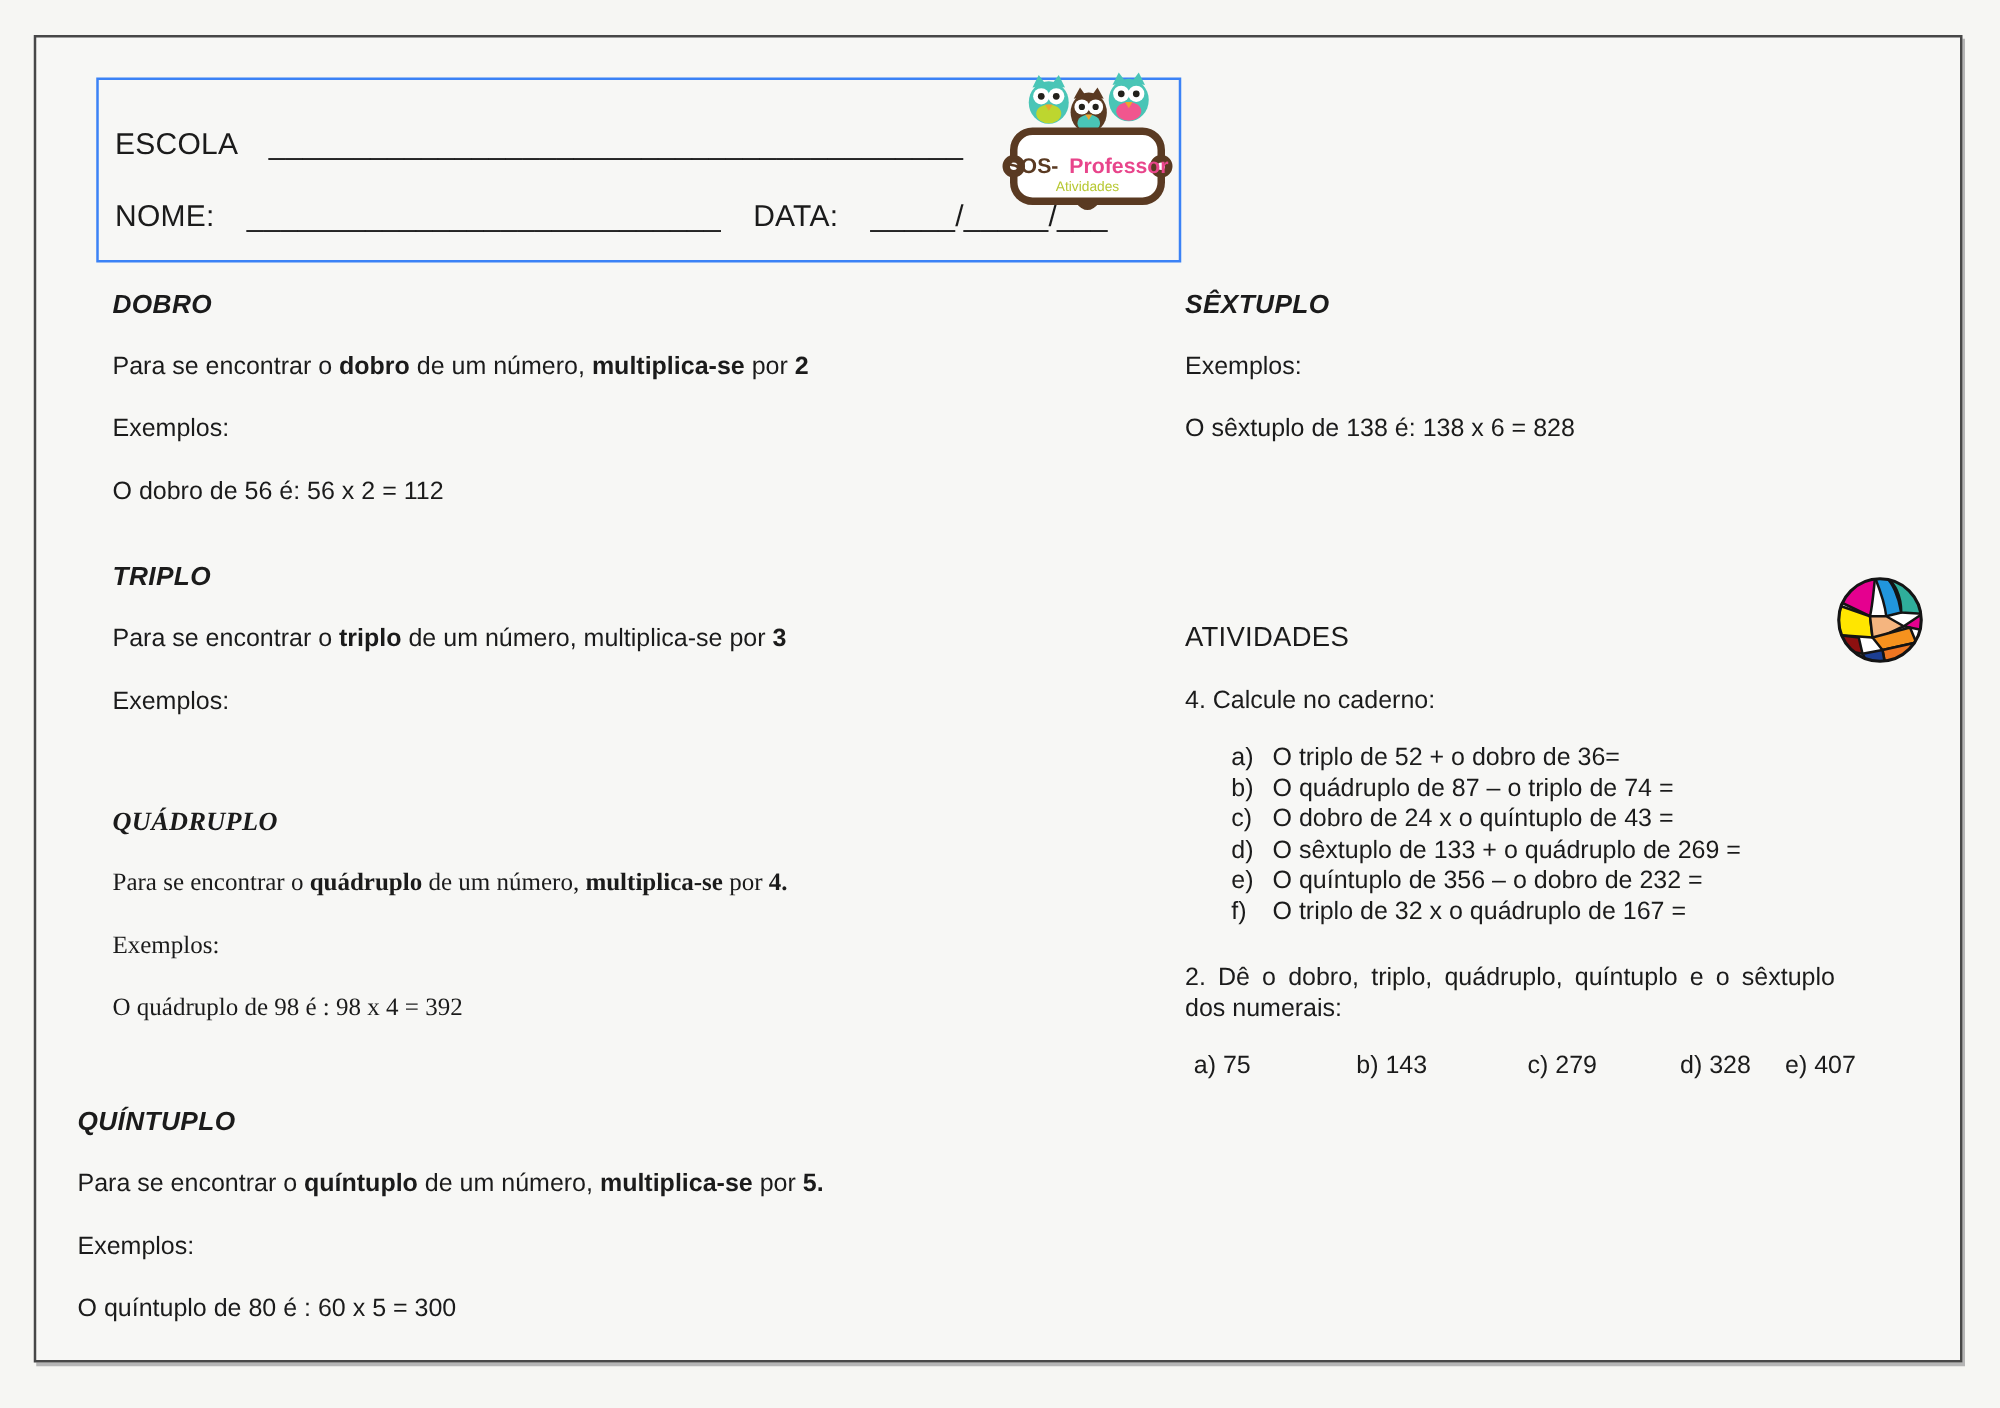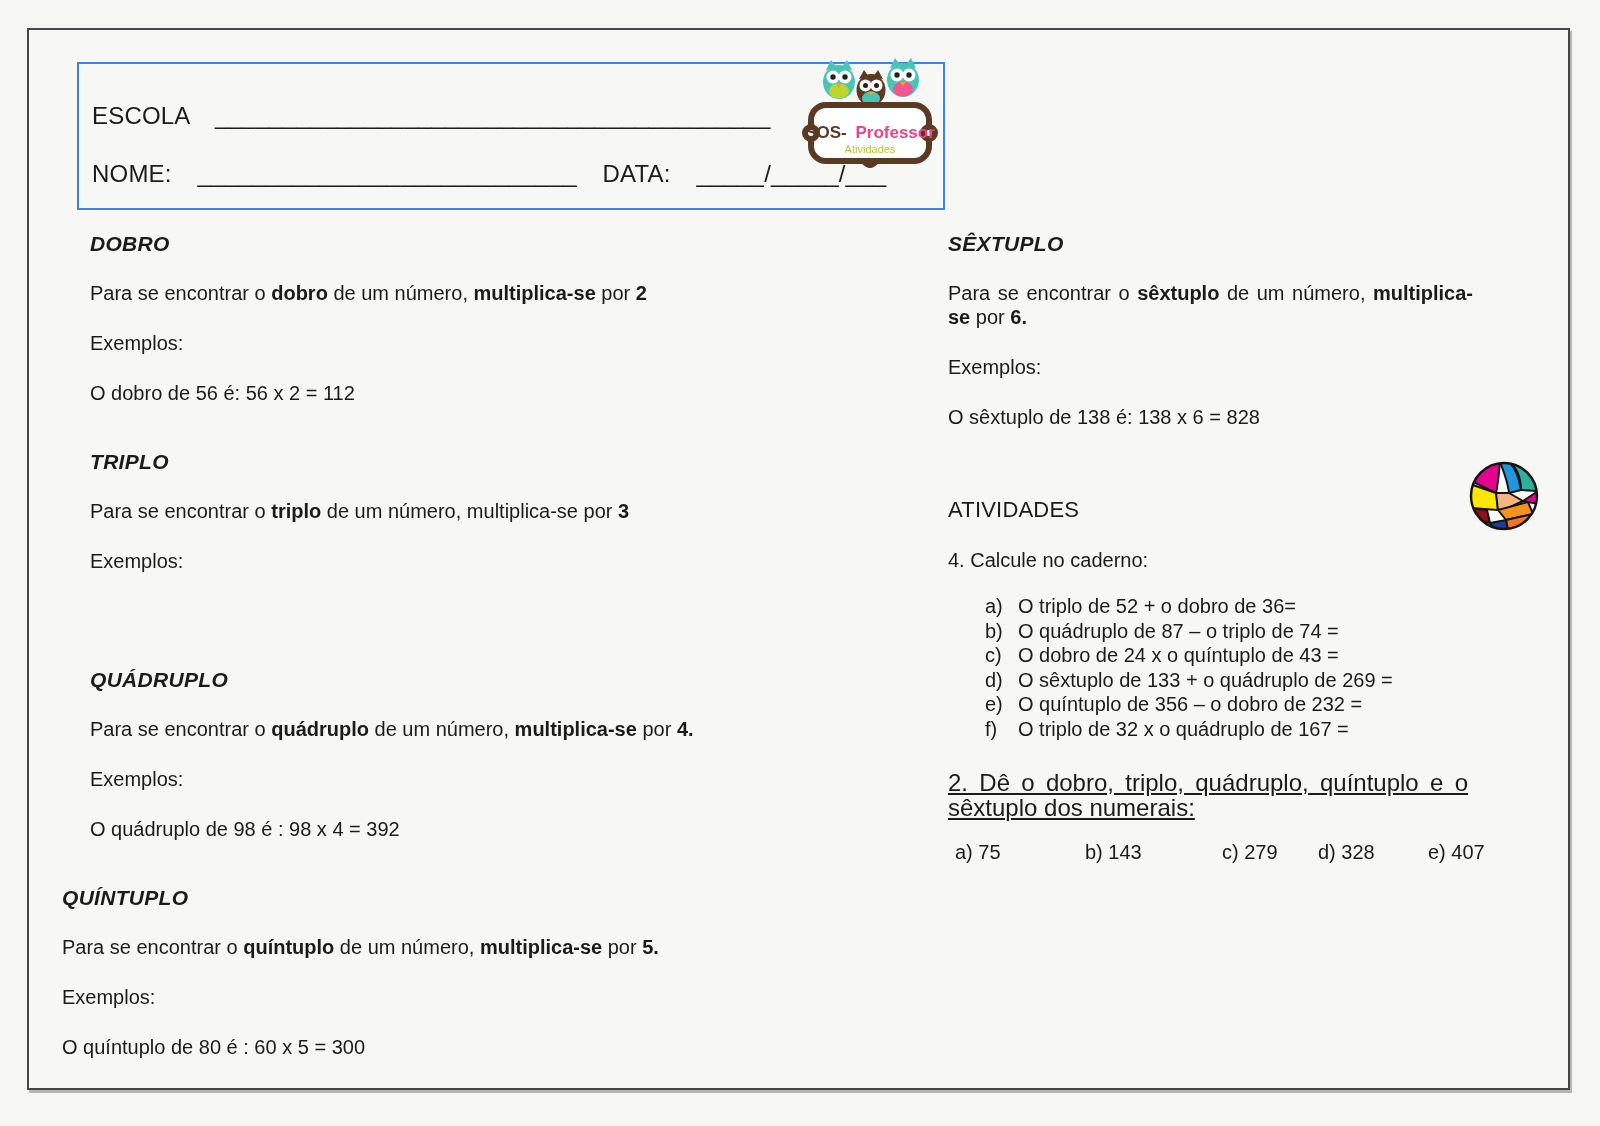--- a/index.html
+++ b/index.html
@@ -23,39 +23,39 @@
   .h-row2{top:96px;}
   .h-gap{display:inline-block;width:12px;}
   
   .logo{position:absolute;left:795px;top:57px;width:150px;height:120px;}
   
   .sec{position:absolute;width:720px;}
   .sec h3{font-size:21px;font-style:italic;font-weight:bold;margin:0;line-height:22px;letter-spacing:.3px;}
   .sec p{font-size:20px;line-height:24px;margin:26px 0 0 0;white-space:nowrap;}
   #sec-dobro{left:90px;top:233px;}
   #sec-triplo{left:90px;top:451px;}
-  #sec-quadruplo{left:90px;top:669px;}
+  #sec-quadruplo{left:90px;top:646px;font-family:Liberation Serif, serif;}
   #sec-quintuplo{left:62px;top:887px;}
   #sec-sextuplo{left:948px;top:233px;width:575px;}
   #sec-sextuplo p.rule{white-space:normal;width:525px;text-align:justify;}
   
   .activities{position:absolute;left:948px;top:498px;width:578px;}
   .activities h4{font-size:22px;font-weight:normal;margin:0;line-height:23px;letter-spacing:.2px;}
   .activities .q1{font-size:20px;line-height:24px;margin:27px 0 0 0;}
   .q1-list{margin-top:22px;padding-left:37px;font-size:20px;line-height:24.5px;}
   .q1-row{display:flex;}
   .q1-row .letter{width:33px;flex:none;}
   .q2{position:absolute;left:948px;top:770px;width:578px;}
-  .q2 p{font-size:24px;line-height:25px;margin:0;width:520px;text-align:justify;text-decoration:underline;}
+  .q2 p{font-size:20px;line-height:25px;margin:0;width:520px;text-align:justify;}
   .q2-options{position:relative;margin-top:21px;height:26px;font-size:20px;}
   .q2-options span{position:absolute;top:0;white-space:nowrap;}
   .q2-options span:nth-child(1){left:7px;}
   .q2-options span:nth-child(2){left:137px;}
   .q2-options span:nth-child(3){left:274px;}
-  .q2-options span:nth-child(4){left:370px;text-align:center;}
+  .q2-options span:nth-child(4){left:396px;text-align:center;}
   .q2-options span:nth-child(5){left:480px;}
   
   .ball{position:absolute;left:1466px;top:458px;width:76px;height:76px;}
 </style>
 </head>
 <body>
 
 <div class="frame"></div>
 
 <div class="header-box">
@@ -150,21 +150,20 @@
 
 <div class="sec" id="sec-quintuplo">
   <h3>QUÍNTUPLO</h3>
   <p><span>Para se encontrar o </span><b>quíntuplo</b><span> de um número, </span><b>multiplica-se</b><span> por </span><b>5.</b></p>
   <p>Exemplos:</p>
   <p>O quíntuplo de 80 é : 60 x 5 = 300</p>
 </div>
 
 <div class="sec" id="sec-sextuplo">
   <h3>SÊXTUPLO</h3>
-  <p class="rule"><span>Para se encontrar o </span><b>sêxtuplo</b><span> de um número, </span><b>multiplica-se</b><span> por </span><b>6.</b></p>
   <p>Exemplos:</p>
   <p>O sêxtuplo de 138 é: 138 x 6 = 828</p>
 </div>
 
 <div class="activities">
   <h4>ATIVIDADES</h4>
   <p class="q1">4. Calcule no caderno:</p>
   <div class="q1-list">
     <div class="q1-row">
       <span class="letter">a)</span>

